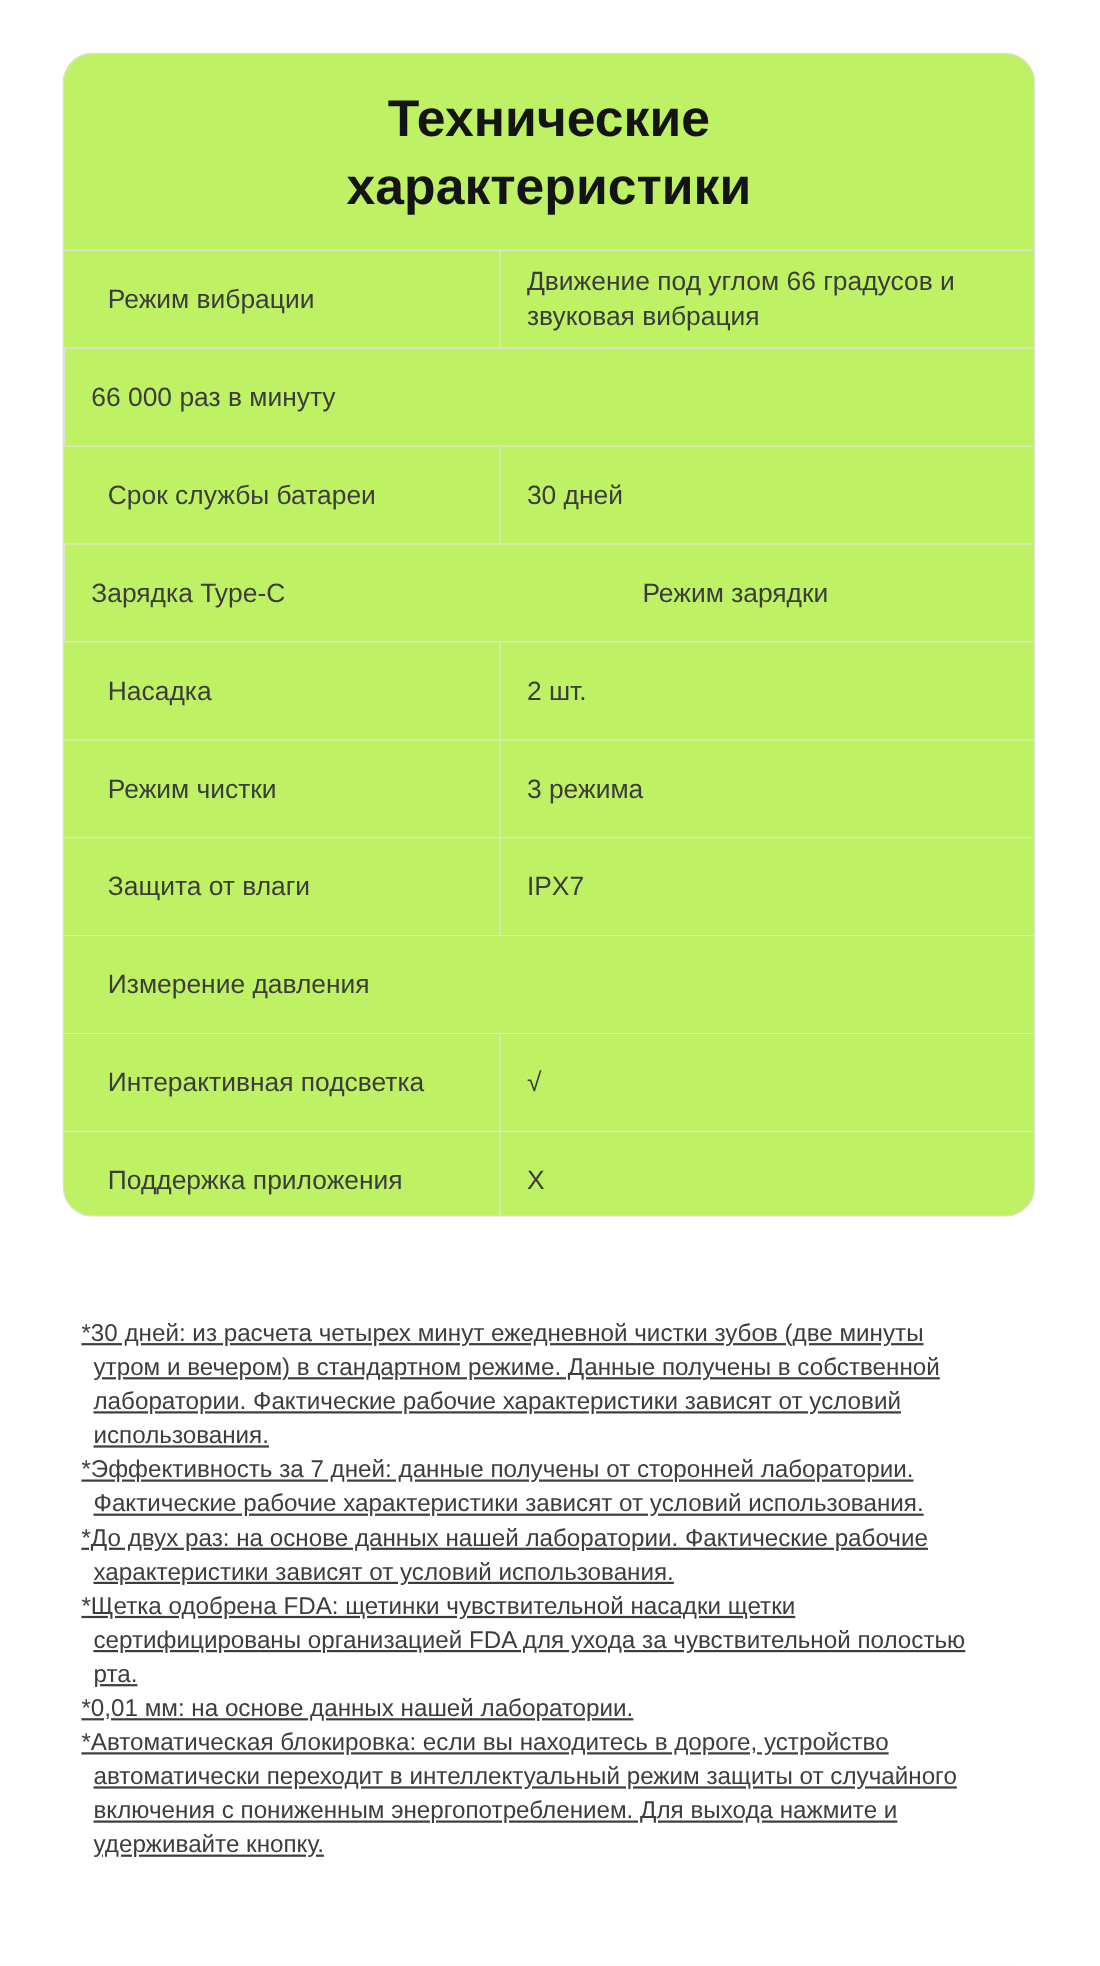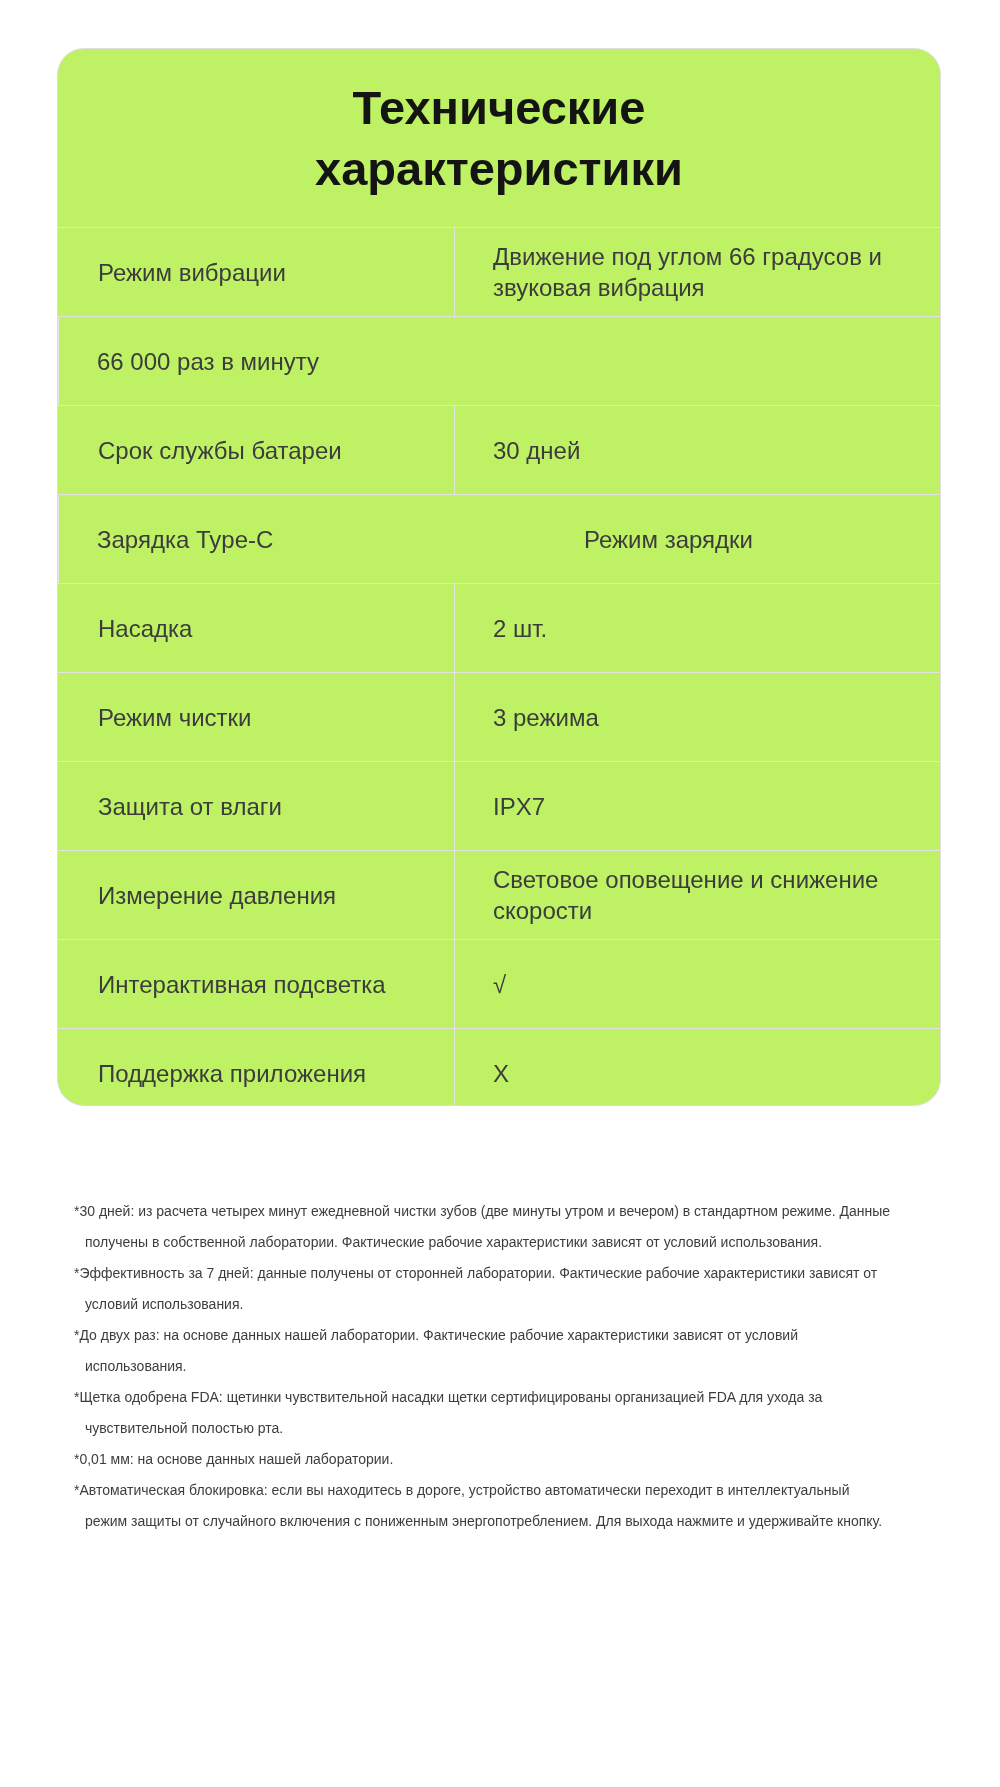--- a/index.html
+++ b/index.html
@@ -57,31 +57,32 @@
     line-height: 31px;
   }
   .cell.label {
     width: 396px;
     padding-left: 40px;
     padding-right: 20px;
   }
   .cell.value {
     flex: 1;
     border-left: 1px solid #e3e3e3;
-    padding-left: 38px;
+    padding-left: 24px;
     padding-right: 34px;
   }
   .footnotes {
     position: absolute;
     left: 74px;
     top: 1196px;
     width: 818px;
     color: #3d3d3d;
-    font-size: 14px;
+    font-size: 22px;
     line-height: 31px;
+    text-decoration: underline;
   }
   .fn {
     margin: 0;
     padding-left: 11px;
     text-indent: -11px;
   }
 </style>
 </head>
 <body>
 
@@ -121,21 +122,20 @@
         <div class="cell value">3 режима</div>
       </div>
 
       <div class="row">
         <div class="cell label">Защита от влаги</div>
         <div class="cell value">IPX7</div>
       </div>
 
       <div class="row">
         <div class="cell label">Измерение давления</div>
-        <div class="cell value">Световое оповещение и снижение скорости</div>
       </div>
 
       <div class="row">
         <div class="cell label">Интерактивная подсветка</div>
         <div class="cell value">√</div>
       </div>
 
       <div class="row">
         <div class="cell label">Поддержка приложения</div>
         <div class="cell value">X</div>

